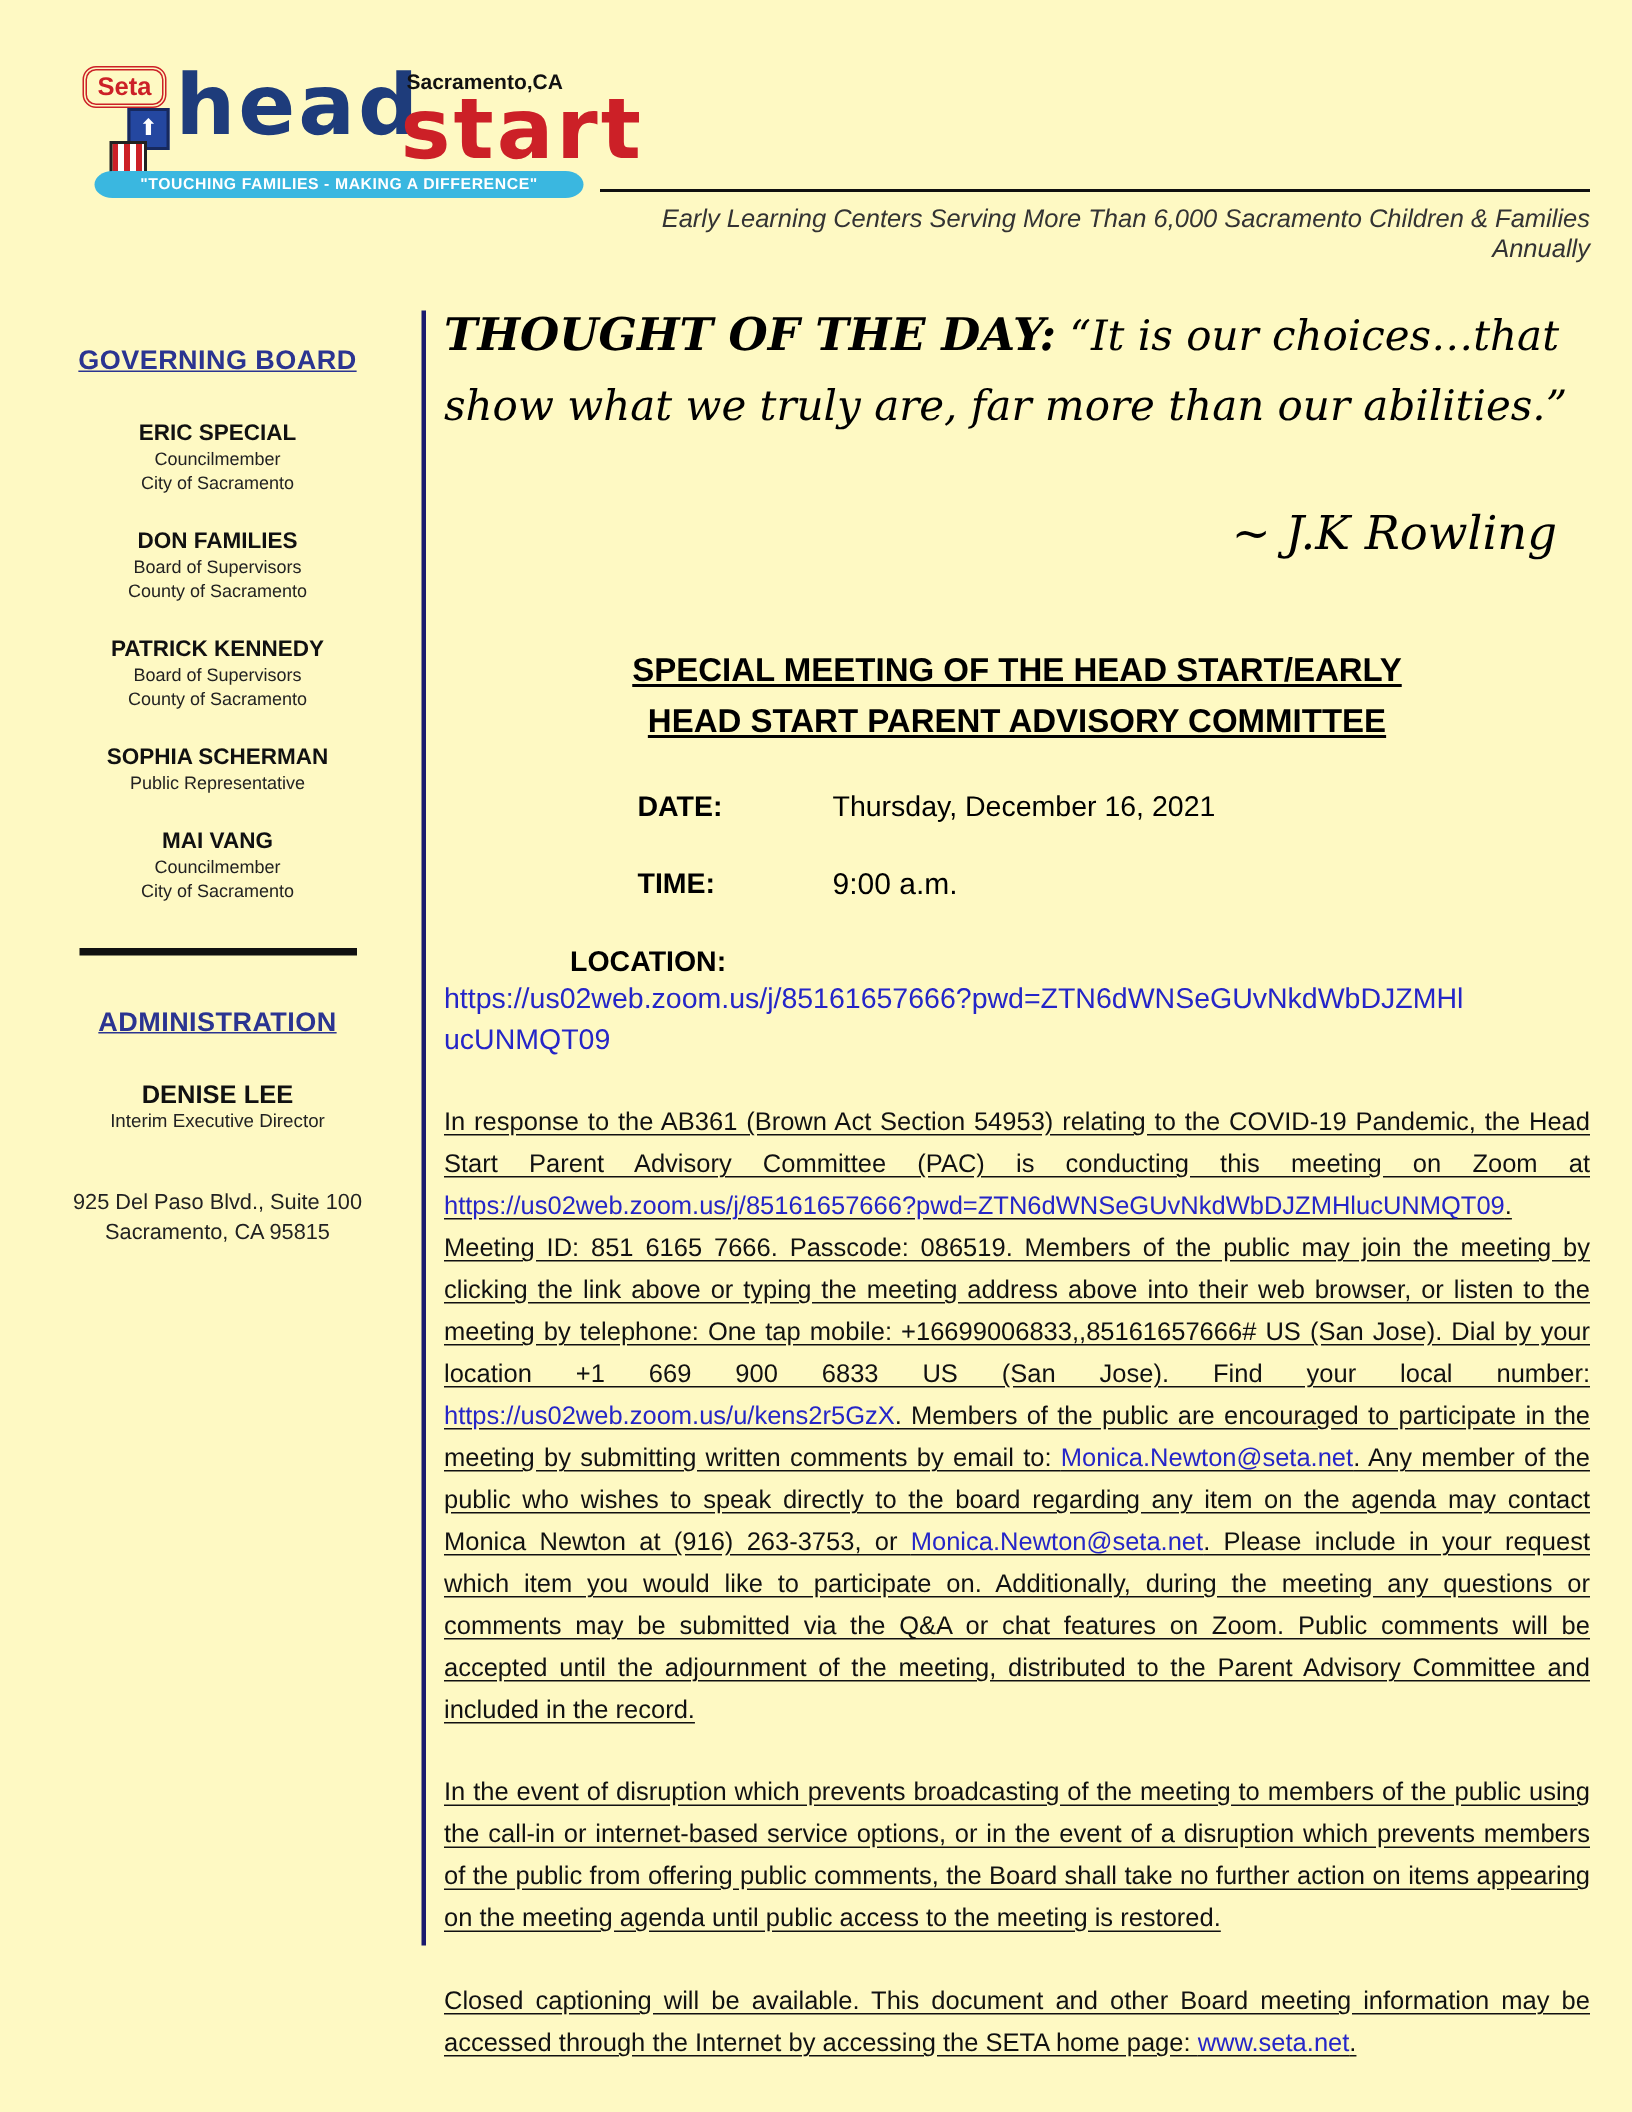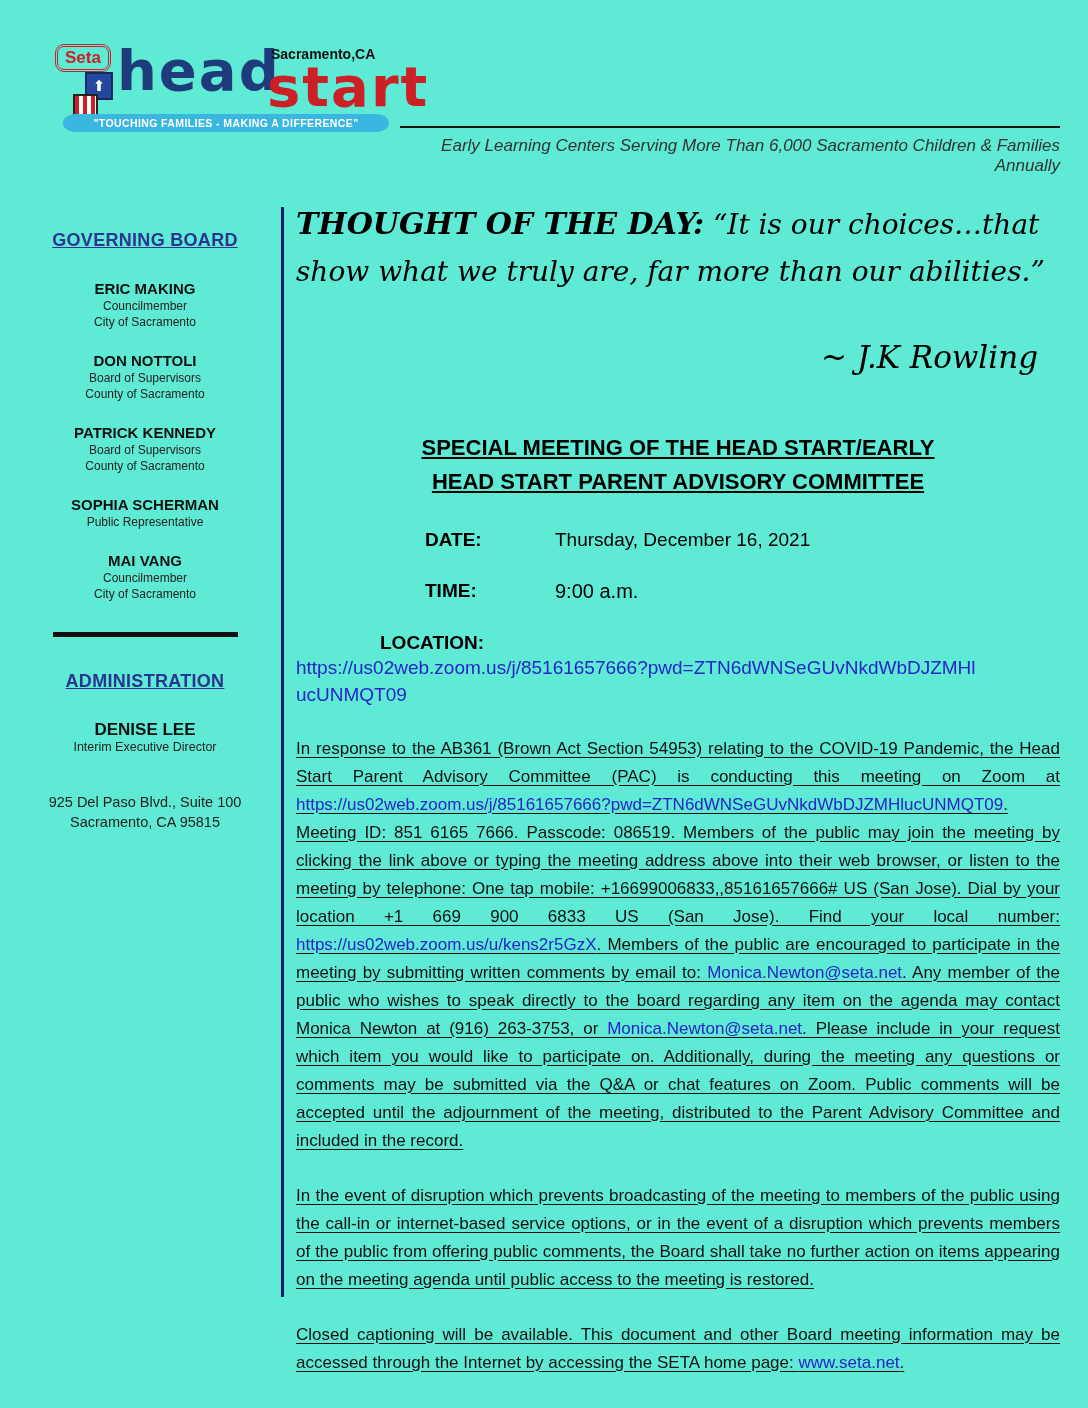--- a/index.html
+++ b/index.html
@@ -1,18 +1,18 @@
 <!DOCTYPE html>
 <html><head>
 <meta charset="utf-8">
 <style>
   html,body { margin:0; padding:0; background:#888; }
   .page {
     position:relative; width:1088px; height:1408px; margin:0 auto;
-    background:#5eead4; overflow:hidden;
+    background:#fef9c3; overflow:hidden;
     font-family:"Liberation Sans", sans-serif; color:#1a1a1a;
   }
 
   
   .logo { position:absolute; left:55px; top:38px; width:340px; height:100px; }
   .seta-badge {
     position:absolute; left:0; top:6px; padding:0 7px;
     border:3px double #cc2027; border-radius:9px;
     color:#cc2027; font-weight:bold; font-size:17px; line-height:22px;
     font-family:"Liberation Sans", sans-serif;
@@ -115,26 +115,26 @@
   </div>
   <div class="head-rule"></div>
   <div class="tagline">Early Learning Centers Serving More Than 6,000 Sacramento Children &amp; Families Annually</div>
 
   <div class="vrule"></div>
 
   <div class="sidebar">
     <div class="side-title">GOVERNING BOARD</div>
 
     <div class="member">
-      <div class="member-name">ERIC MAKING</div>
+      <div class="member-name">ERIC SPECIAL</div>
       <div class="member-line">Councilmember</div>
       <div class="member-line">City of Sacramento</div>
     </div>
     <div class="member">
-      <div class="member-name">DON NOTTOLI</div>
+      <div class="member-name">DON FAMILIES</div>
       <div class="member-line">Board of Supervisors</div>
       <div class="member-line">County of Sacramento</div>
     </div>
     <div class="member">
       <div class="member-name">PATRICK KENNEDY</div>
       <div class="member-line">Board of Supervisors</div>
       <div class="member-line">County of Sacramento</div>
     </div>
     <div class="member">
       <div class="member-name">SOPHIA SCHERMAN</div>

